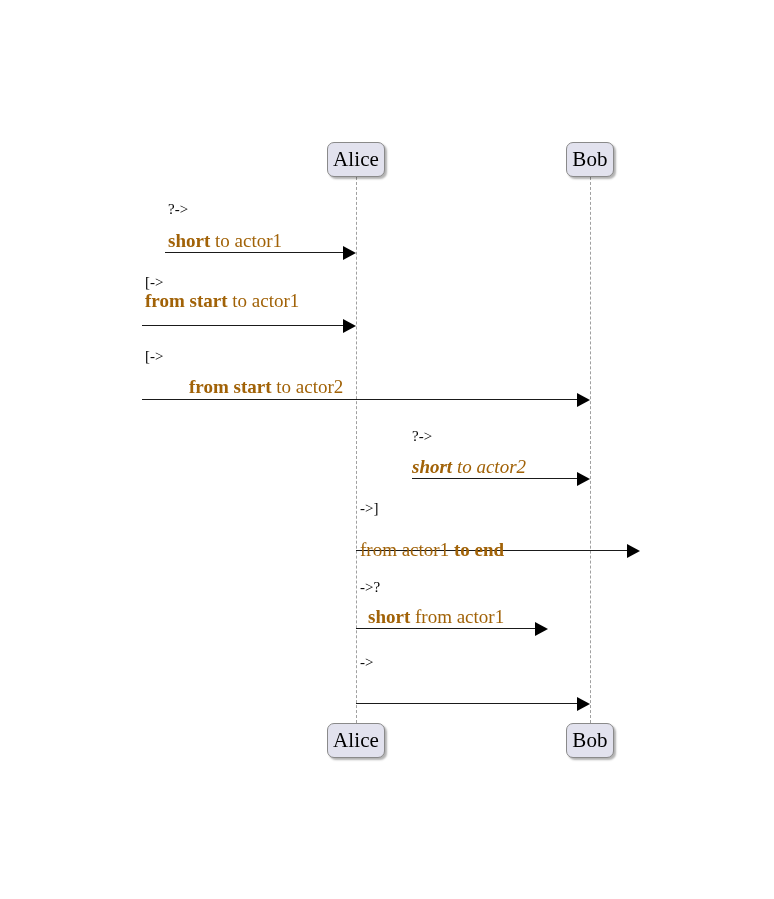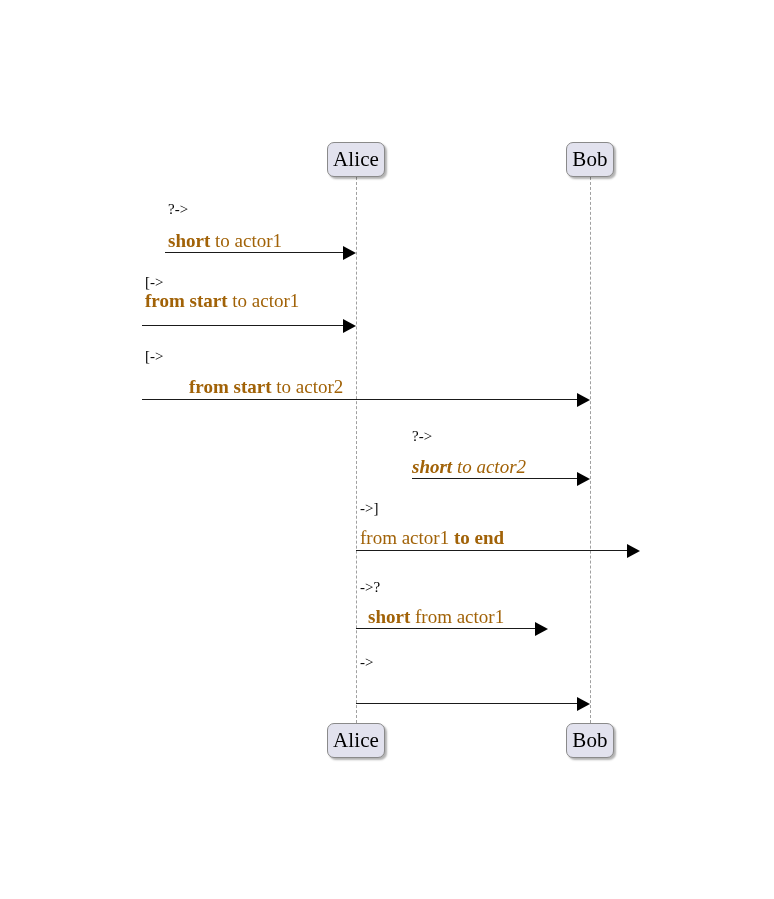--- a/index.html
+++ b/index.html
@@ -102,21 +102,21 @@
     <div class="msg-head" style="left: 577px; top: 393px;"></div>
     <div class="msg-notation" style="left: 145px; top: 349px;">[-&gt;</div>
     <div class="msg-label" style="left: 145px; top: 377px; margin-left: 44px;"><b>from start</b><span> to actor2</span></div>
     <div class="msg-line" style="left: 412px; top: 478px; width: 167px;"></div>
     <div class="msg-head" style="left: 577px; top: 472px;"></div>
     <div class="msg-notation" style="left: 412px; top: 429px;">?-&gt;</div>
     <div class="msg-label" style="left: 412px; top: 457px; font-style: italic;"><b>short</b><span> to actor2</span></div>
     <div class="msg-line" style="left: 356px; top: 550px; width: 273px;"></div>
     <div class="msg-head" style="left: 627px; top: 544px;"></div>
     <div class="msg-notation" style="left: 360px; top: 501px;">-&gt;]</div>
-    <div class="msg-label" style="left: 360px; top: 528px;"><span>from actor1 </span><b>to end</b></div>
+    <div class="msg-label" style="left: 360px; top: 540px;"><span>from actor1 </span><b>to end</b></div>
     <div class="msg-line" style="left: 356px; top: 628px; width: 181px;"></div>
     <div class="msg-head" style="left: 535px; top: 622px;"></div>
     <div class="msg-notation" style="left: 360px; top: 580px;">-&gt;?</div>
     <div class="msg-label" style="left: 360px; top: 607px; margin-left: 8px;"><b>short</b><span> from actor1</span></div>
     <div class="msg-line" style="left: 356px; top: 703px; width: 223px;"></div>
     <div class="msg-head" style="left: 577px; top: 697px;"></div>
     <div class="msg-notation" style="left: 360px; top: 655px;">-&gt;</div>
   </div>
 
 </body></html>

